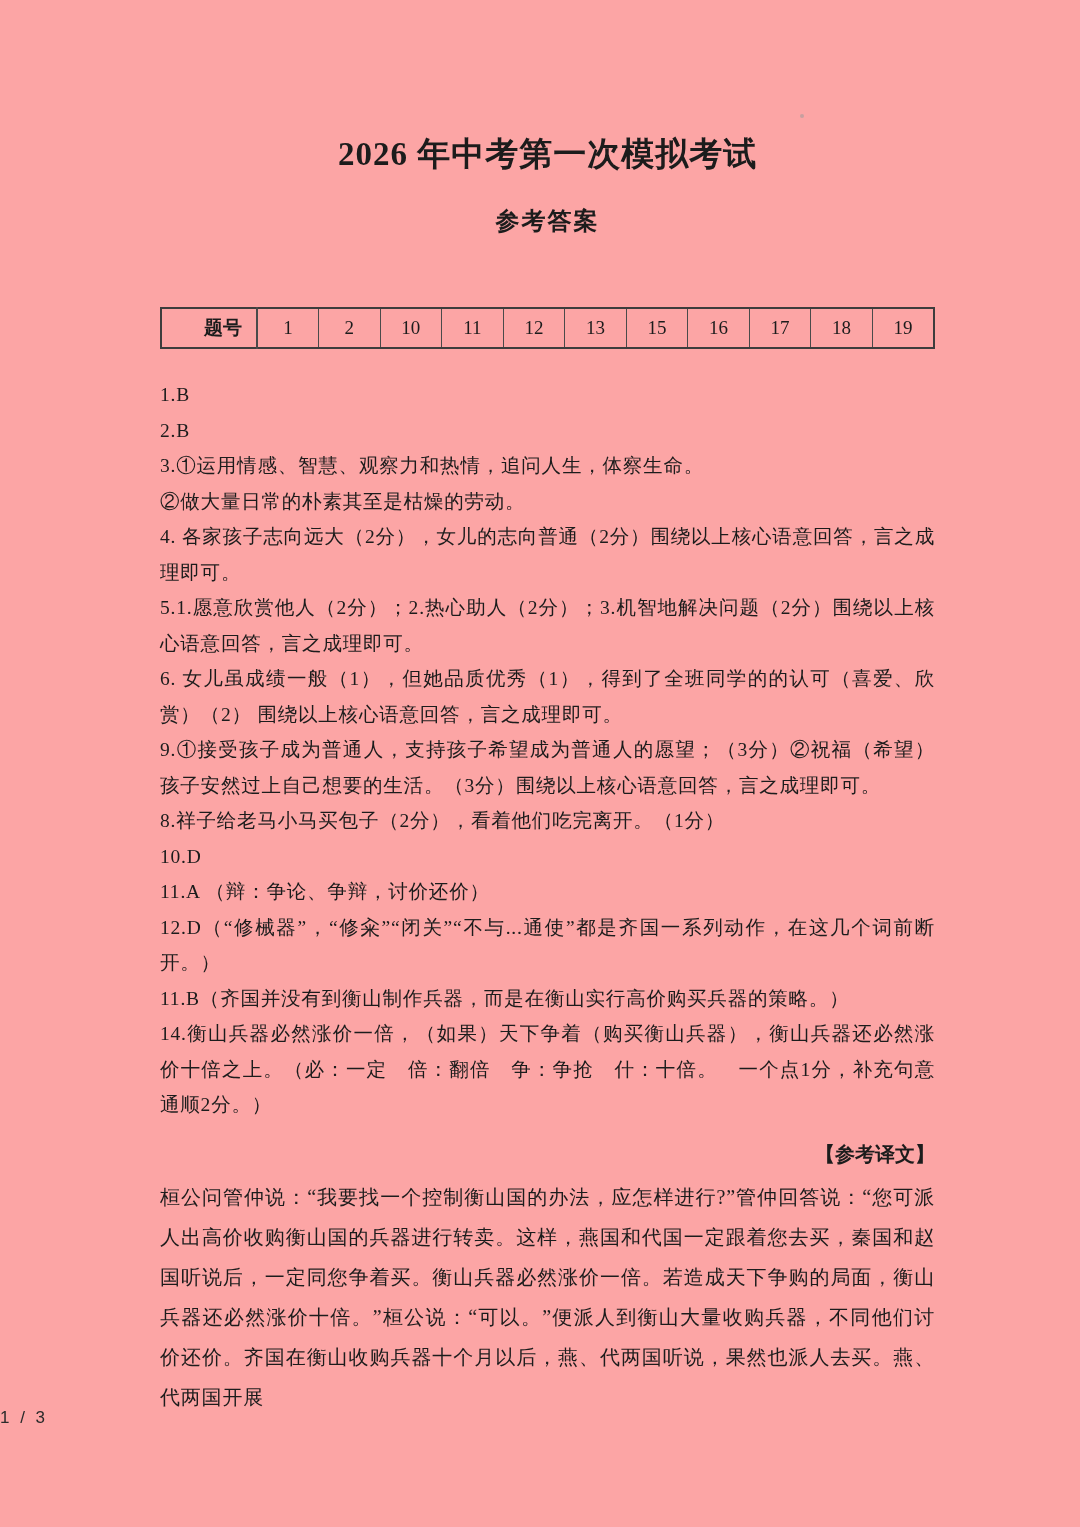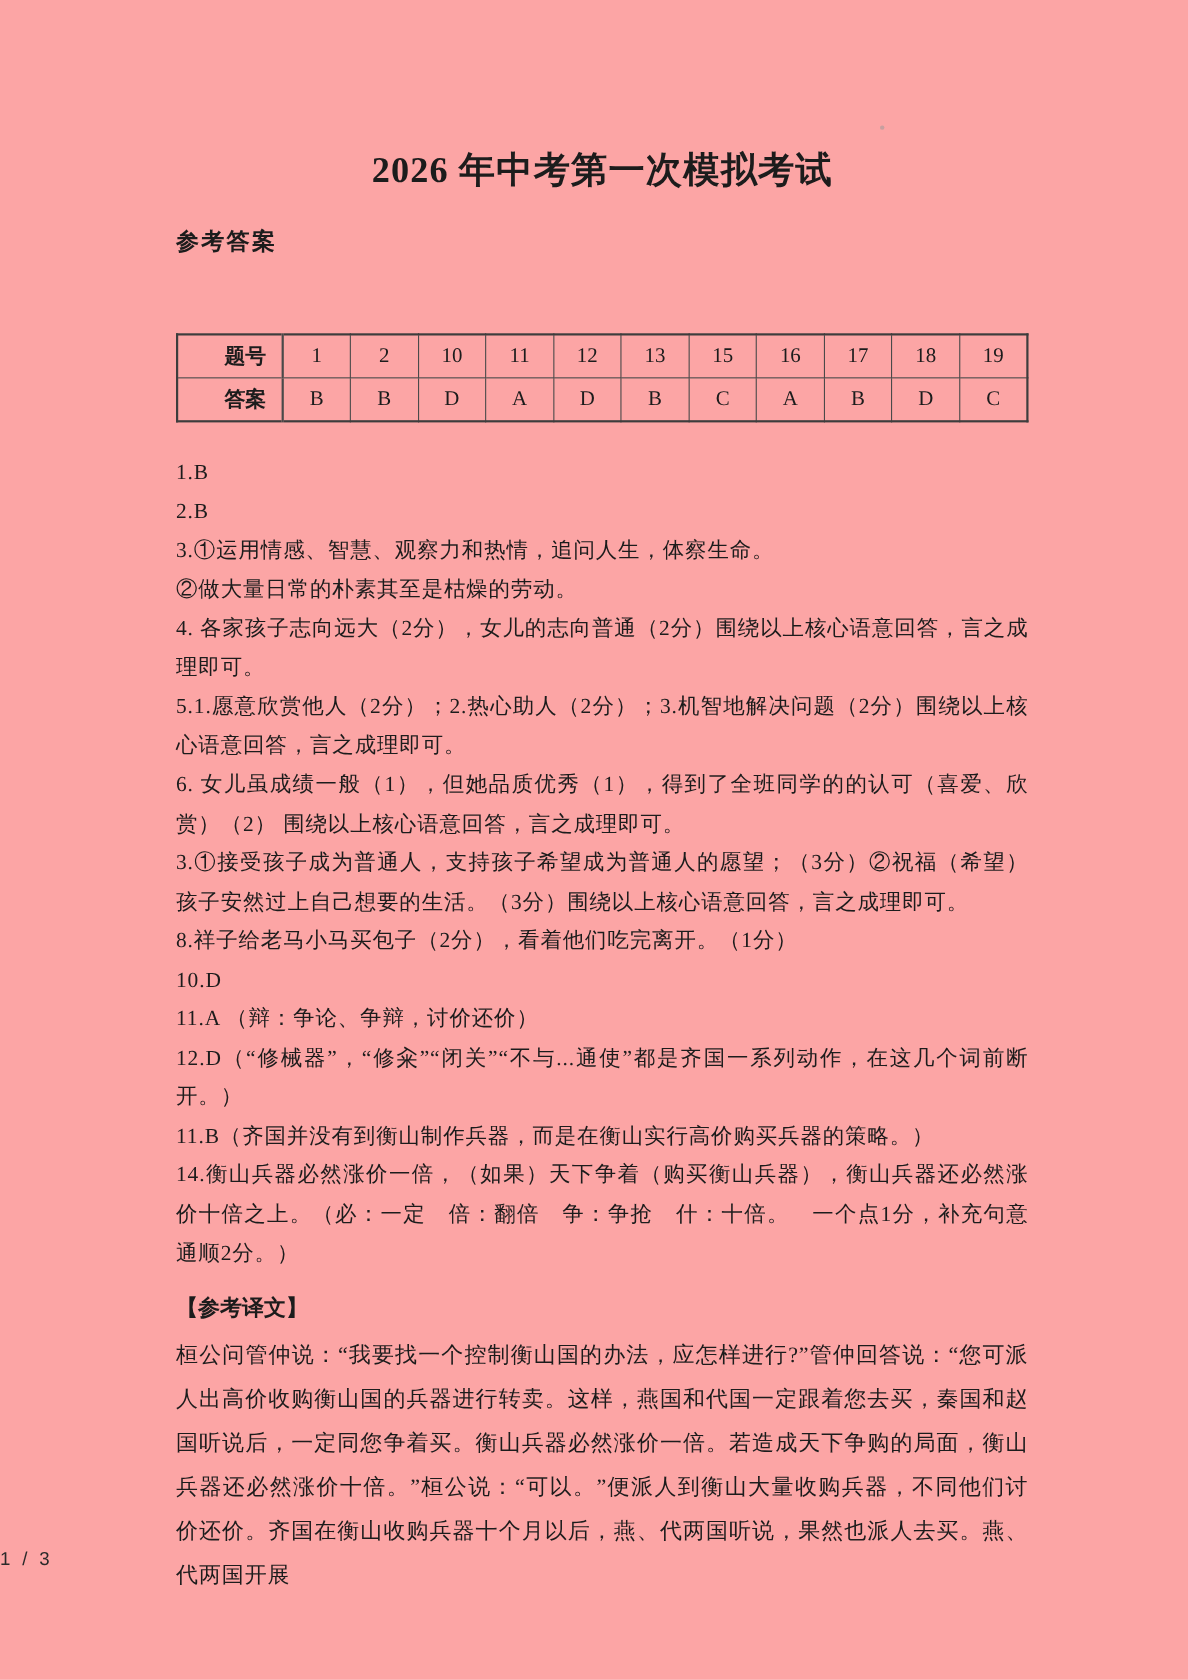--- a/index.html
+++ b/index.html
@@ -19,22 +19,22 @@
     padding: 0 145px 0 160px; 
   }
   .doc-title {
     margin: 0; padding-top: 132px;
     text-align: center;
     font-size: 33px; font-weight: 700;
     letter-spacing: 1px;
   }
   .doc-subtitle {
     margin: 0; padding-top: 28px;
-    text-align: left;
-    font-size: 21px; font-weight: 700;
+    text-align: center;
+    font-size: 24px; font-weight: 700;
     letter-spacing: 2px;
   }
   table.answer-key {
     margin-top: 70px;
     width: 100%;
     border-collapse: collapse;
     table-layout: fixed;
     border: 2px solid #3d3d3d;
   }
   table.answer-key th, table.answer-key td {
@@ -57,20 +57,21 @@
     font-size: 19.5px;
     line-height: 35.5px;
     letter-spacing: 0.8px;
     text-align: justify;
   }
   .ref-heading {
     margin-top: 14px;
     font-size: 20px;
     font-weight: 700;
     line-height: 34px;
+    text-align: right;
   }
   .ref-para {
     margin: 6px 0 0 0;
     font-size: 20px;
     line-height: 40px;
     letter-spacing: 0.8px;
     text-align: justify;
   }
   .page-number {
     position: absolute;
@@ -109,46 +110,32 @@
             <td>10</td>
             <td>11</td>
             <td>12</td>
             <td>13</td>
             <td>15</td>
             <td>16</td>
             <td>17</td>
             <td>18</td>
             <td>19</td>
           </tr>
-        <tr>
-          <th>答案</th>
-        <td>B</td>
-            <td>B</td>
-            <td>D</td>
-            <td>A</td>
-            <td>D</td>
-            <td>B</td>
-            <td>C</td>
-            <td>A</td>
-            <td>B</td>
-            <td>D</td>
-            <td>C</td>
-          </tr>
       </tbody>
     </table>
 
     <div class="answers">
     <p class="answer-line">1.B</p>
         <p class="answer-line">2.B</p>
         <p class="answer-line">3.①运用情感、智慧、观察力和热情，追问人生，体察生命。</p>
         <p class="answer-line">②做大量日常的朴素其至是枯燥的劳动。</p>
         <p class="answer-line">4. 各家孩子志向远大（2分），女儿的志向普通（2分）围绕以上核心语意回答，言之成理即可。</p>
         <p class="answer-line">5.1.愿意欣赏他人（2分）；2.热心助人（2分）；3.机智地解决问题（2分）围绕以上核心语意回答，言之成理即可。</p>
         <p class="answer-line">6.  女儿虽成绩一般（1），但她品质优秀（1），得到了全班同学的的认可（喜爱、欣赏）（2） 围绕以上核心语意回答，言之成理即可。</p>
-        <p class="answer-line">3.①接受孩子成为普通人，支持孩子希望成为普通人的愿望；（3分）②祝福（希望）孩子安然过上自己想要的生活。（3分）围绕以上核心语意回答，言之成理即可。</p>
+        <p class="answer-line">9.①接受孩子成为普通人，支持孩子希望成为普通人的愿望；（3分）②祝福（希望）孩子安然过上自己想要的生活。（3分）围绕以上核心语意回答，言之成理即可。</p>
         <p class="answer-line">8.祥子给老马小马买包子（2分），看着他们吃完离开。（1分）</p>
         <p class="answer-line">10.D</p>
         <p class="answer-line">11.A （辩：争论、争辩，讨价还价）</p>
         <p class="answer-line">12.D（“修械器”，“修籴”“闭关”“不与...通使”都是齐国一系列动作，在这几个词前断开。）</p>
         <p class="answer-line">11.B（齐国并没有到衡山制作兵器，而是在衡山实行高价购买兵器的策略。）</p>
         <p class="answer-line">14.衡山兵器必然涨价一倍，（如果）天下争着（购买衡山兵器），衡山兵器还必然涨价十倍之上。（必：一定　倍：翻倍　争：争抢　什：十倍。　一个点1分，补充句意通顺2分。）</p>
       </div>
 
     <div class="ref-heading">【参考译文】</div>
     <p class="ref-para">桓公问管仲说：“我要找一个控制衡山国的办法，应怎样进行?”管仲回答说：“您可派人出高价收购衡山国的兵器进行转卖。这样，燕国和代国一定跟着您去买，秦国和赵国听说后，一定同您争着买。衡山兵器必然涨价一倍。若造成天下争购的局面，衡山兵器还必然涨价十倍。”桓公说：“可以。”便派人到衡山大量收购兵器，不同他们讨价还价。齐国在衡山收购兵器十个月以后，燕、代两国听说，果然也派人去买。燕、代两国开展</p>

